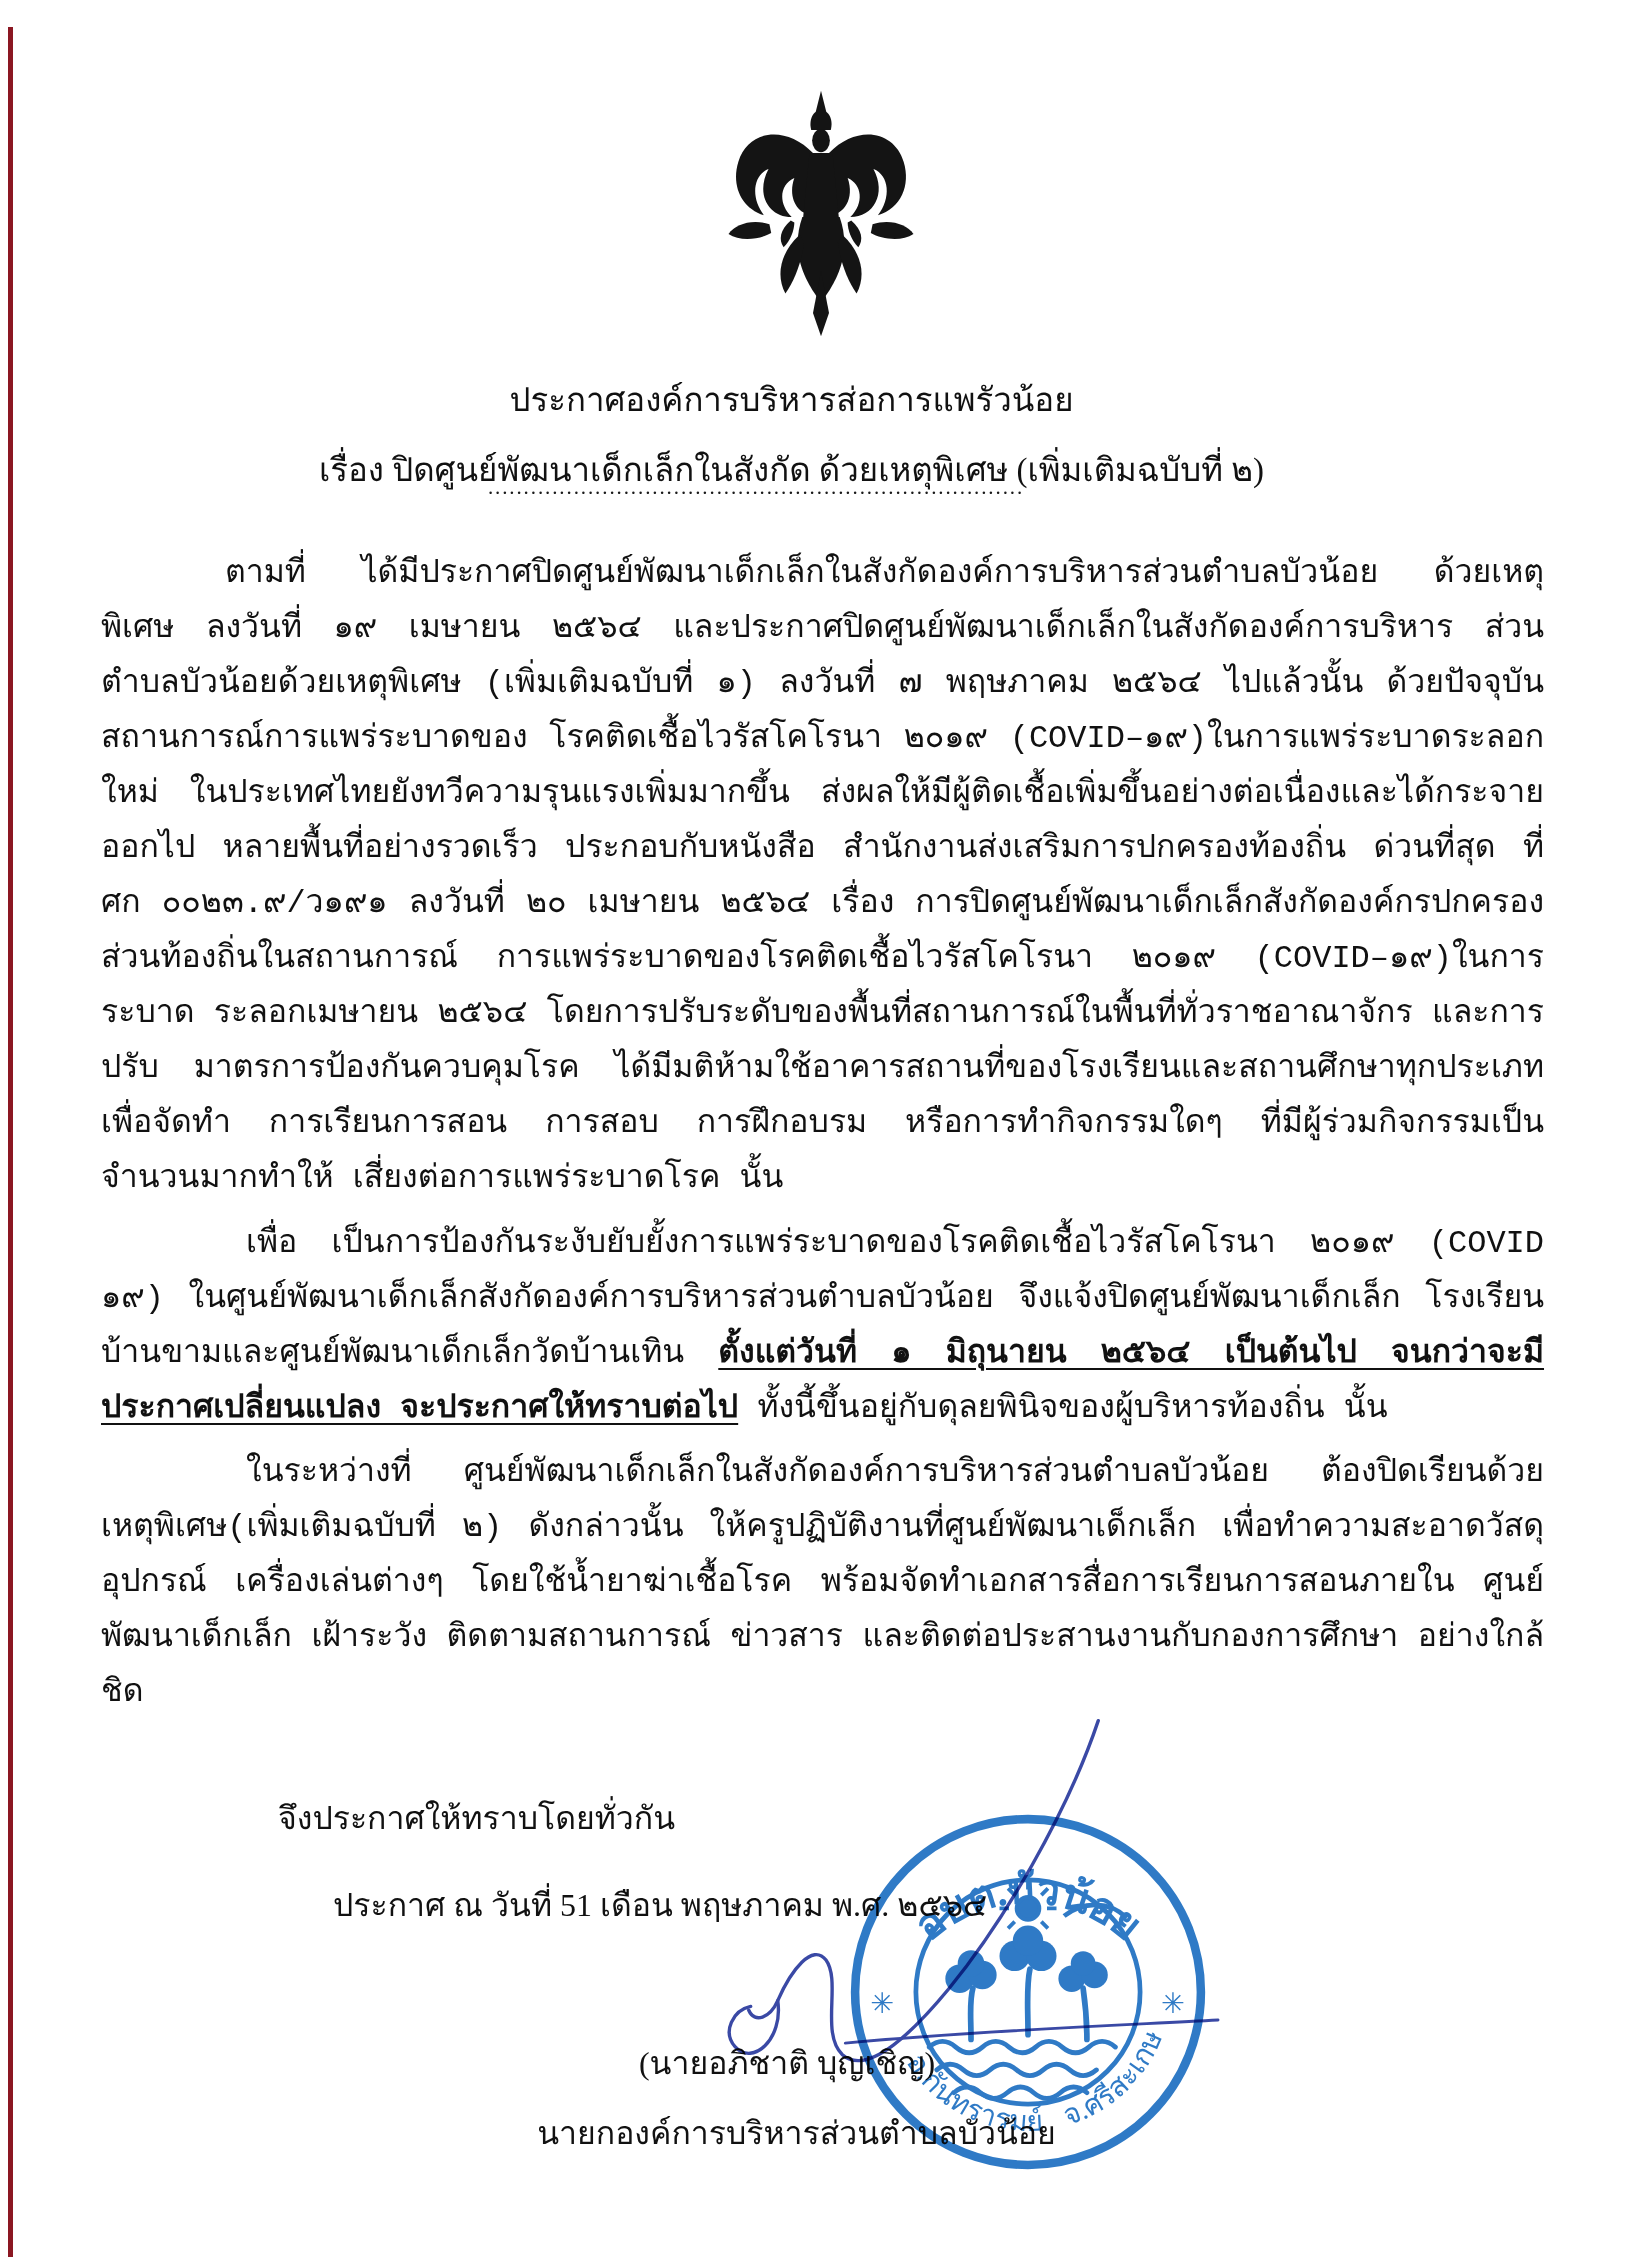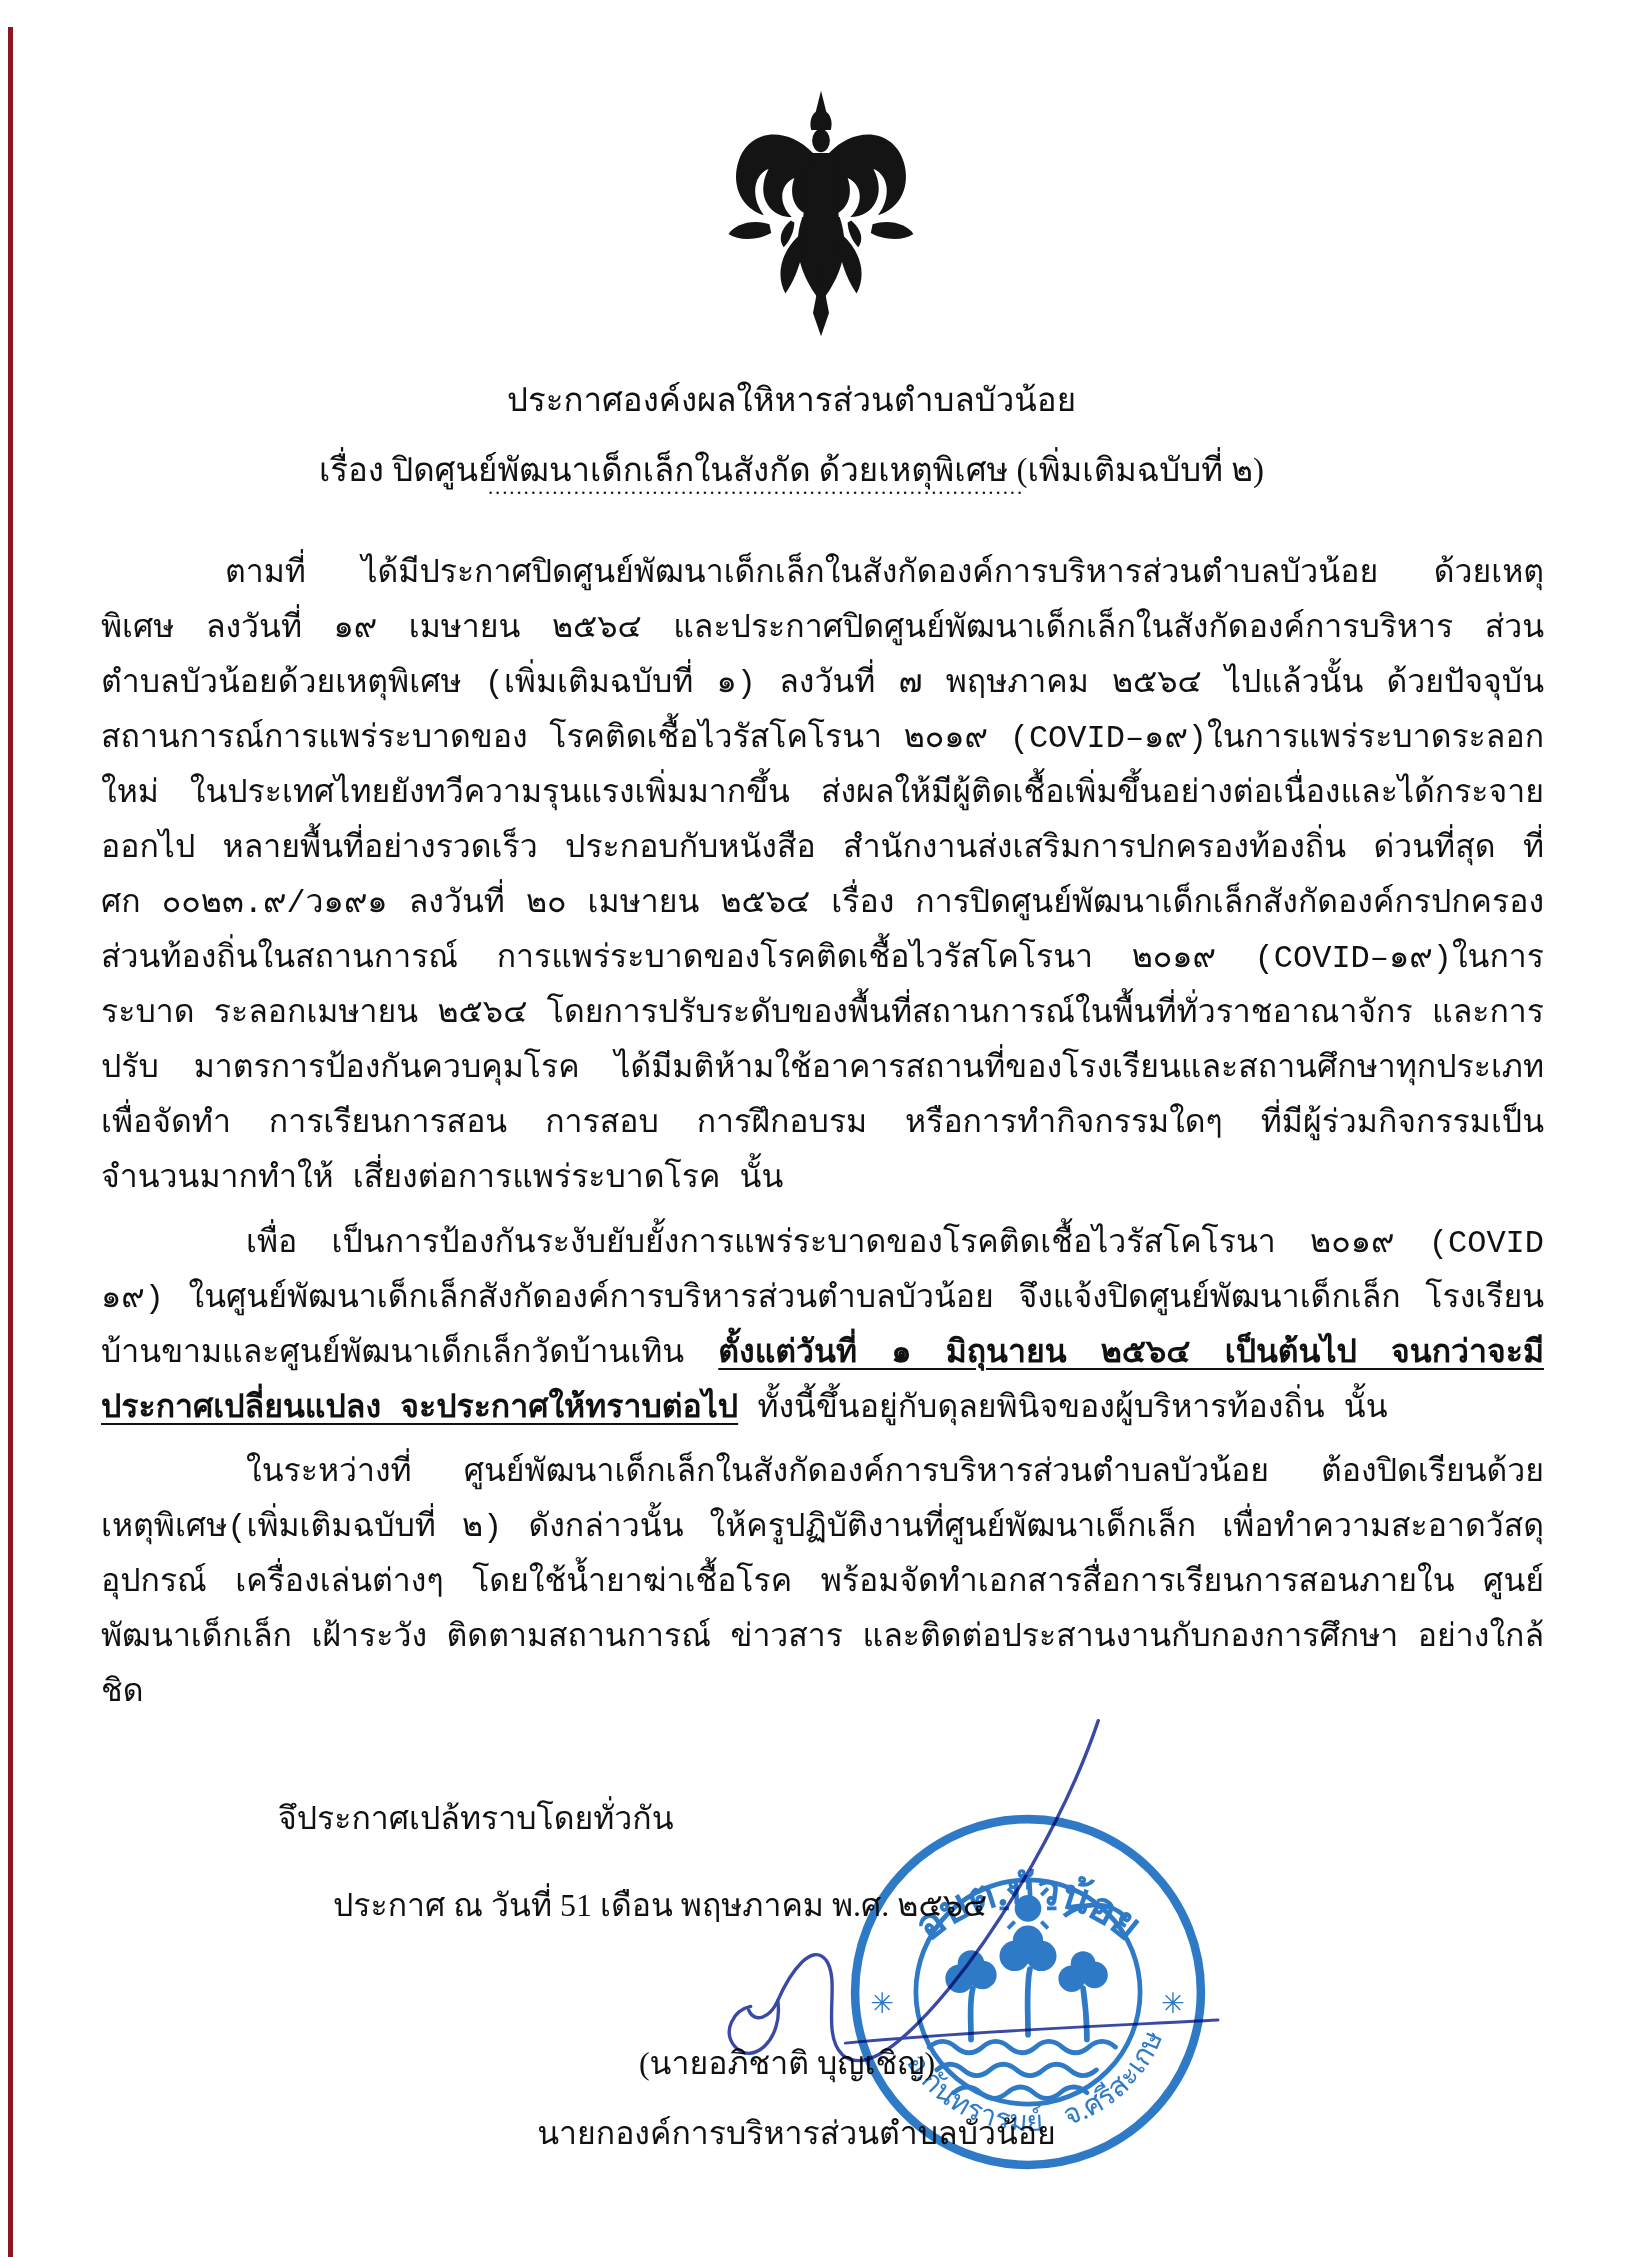--- a/index.html
+++ b/index.html
@@ -80,33 +80,33 @@
       <path d="M99 144 L141 144 C152 176 146 206 120 240 C94 206 88 176 99 144 Z"></path>
       <path d="M120 205 L129 252 L120 278 L111 252 Z"></path>
       <path d="M96 164 C74 184 69 210 80 230 C91 214 99 192 101 172 Z"></path>
       <path d="M144 164 C166 184 171 210 160 230 C149 214 141 192 139 172 Z"></path>
       <path d="M86 148 C74 158 72 170 78 178 C86 170 90 158 90 150 Z"></path>
       <path d="M154 148 C166 158 168 170 162 178 C154 170 150 158 150 150 Z"></path>
     </g>
   </svg>
 
   <div class="title-block">
-    <div>ประกาศองค์งผลใหิหารส่วนตำบลบัวน้อย</div>
+    <div>ประกาศองค์การบริหารส่อการแพรัวน้อย</div>
     <div>เรื่อง ปิดศูนย์พัฒนาเด็กเล็กในสังกัด ด้วยเหตุพิเศษ (เพิ่มเติมฉบับที่ ๒)</div>
   </div>
 
   <div class="dots-line">...........................................................................</div>
 
   <div class="content">
     <p class="indent1">ตามที่ ได้มีประกาศปิดศูนย์พัฒนาเด็กเล็กในสังกัดองค์การบริหารส่วนตำบลบัวน้อย ด้วยเหตุพิเศษ ลงวันที่ ๑๙ เมษายน ๒๕๖๔ และประกาศปิดศูนย์พัฒนาเด็กเล็กในสังกัดองค์การบริหาร ส่วนตำบลบัวน้อยด้วยเหตุพิเศษ (เพิ่มเติมฉบับที่ ๑) ลงวันที่ ๗ พฤษภาคม ๒๕๖๔ ไปแล้วนั้น ด้วยปัจจุบัน สถานการณ์การแพร่ระบาดของ โรคติดเชื้อไวรัสโคโรนา ๒๐๑๙ (COVID–๑๙)ในการแพร่ระบาดระลอกใหม่ ในประเทศไทยยังทวีความรุนแรงเพิ่มมากขึ้น ส่งผลให้มีผู้ติดเชื้อเพิ่มขึ้นอย่างต่อเนื่องและได้กระจายออกไป หลายพื้นที่อย่างรวดเร็ว ประกอบกับหนังสือ สำนักงานส่งเสริมการปกครองท้องถิ่น ด่วนที่สุด ที่ ศก ๐๐๒๓.๙/ว๑๙๑ ลงวันที่ ๒๐ เมษายน ๒๕๖๔ เรื่อง การปิดศูนย์พัฒนาเด็กเล็กสังกัดองค์กรปกครอง ส่วนท้องถิ่นในสถานการณ์ การแพร่ระบาดของโรคติดเชื้อไวรัสโคโรนา ๒๐๑๙ (COVID–๑๙)ในการระบาด ระลอกเมษายน ๒๕๖๔ โดยการปรับระดับของพื้นที่สถานการณ์ในพื้นที่ทั่วราชอาณาจักร และการปรับ มาตรการป้องกันควบคุมโรค ได้มีมติห้ามใช้อาคารสถานที่ของโรงเรียนและสถานศึกษาทุกประเภทเพื่อจัดทำ การเรียนการสอน การสอบ การฝึกอบรม หรือการทำกิจกรรมใดๆ ที่มีผู้ร่วมกิจกรรมเป็นจำนวนมากทำให้ เสี่ยงต่อการแพร่ระบาดโรค นั้น</p>
     <p class="indent2"><span>เพื่อ เป็นการป้องกันระงับยับยั้งการแพร่ระบาดของโรคติดเชื้อไวรัสโคโรนา ๒๐๑๙ (COVID ๑๙) ในศูนย์พัฒนาเด็กเล็กสังกัดองค์การบริหารส่วนตำบลบัวน้อย จึงแจ้งปิดศูนย์พัฒนาเด็กเล็ก โรงเรียนบ้านขามและศูนย์พัฒนาเด็กเล็กวัดบ้านเทิน </span><span class="bold-underline">ตั้งแต่วันที่ ๑ มิถุนายน ๒๕๖๔ เป็นต้นไป จนกว่าจะมีประกาศเปลี่ยนแปลง จะประกาศให้ทราบต่อไป</span><span> ทั้งนี้ขึ้นอยู่กับดุลยพินิจของผู้บริหารท้องถิ่น นั้น</span></p>
     <p class="indent2">ในระหว่างที่ ศูนย์พัฒนาเด็กเล็กในสังกัดองค์การบริหารส่วนตำบลบัวน้อย ต้องปิดเรียนด้วย เหตุพิเศษ(เพิ่มเติมฉบับที่ ๒) ดังกล่าวนั้น ให้ครูปฏิบัติงานที่ศูนย์พัฒนาเด็กเล็ก เพื่อทำความสะอาดวัสดุ อุปกรณ์ เครื่องเล่นต่างๆ โดยใช้น้ำยาฆ่าเชื้อโรค พร้อมจัดทำเอกสารสื่อการเรียนการสอนภายใน ศูนย์พัฒนาเด็กเล็ก เฝ้าระวัง ติดตามสถานการณ์ ข่าวสาร และติดต่อประสานงานกับกองการศึกษา อย่างใกล้ชิด</p>
   </div>
 
-  <div class="closing-line">จึประกาศเปล้ทราบโดยทั่วกัน</div>
+  <div class="closing-line">จึงประกาศให้ทราบโดยทั่วกัน</div>
   <div class="date-line">ประกาศ ณ วันที่ 51 เดือน พฤษภาคม พ.ศ. ๒๕๖๔</div>
   <div class="signer-name">(นายอภิชาติ  บุญเชิญ)</div>
   <div class="signer-position">นายกองค์การบริหารส่วนตำบลบัวน้อย</div>
 
   <svg class="seal-svg" viewBox="0 0 400 400" aria-hidden="true">
     <g fill="none" stroke="#1d6fc1">
       <circle cx="200" cy="200" r="182" stroke-width="9"></circle>
       <circle cx="200" cy="200" r="118" stroke-width="5"></circle>
     </g>
     <defs>

